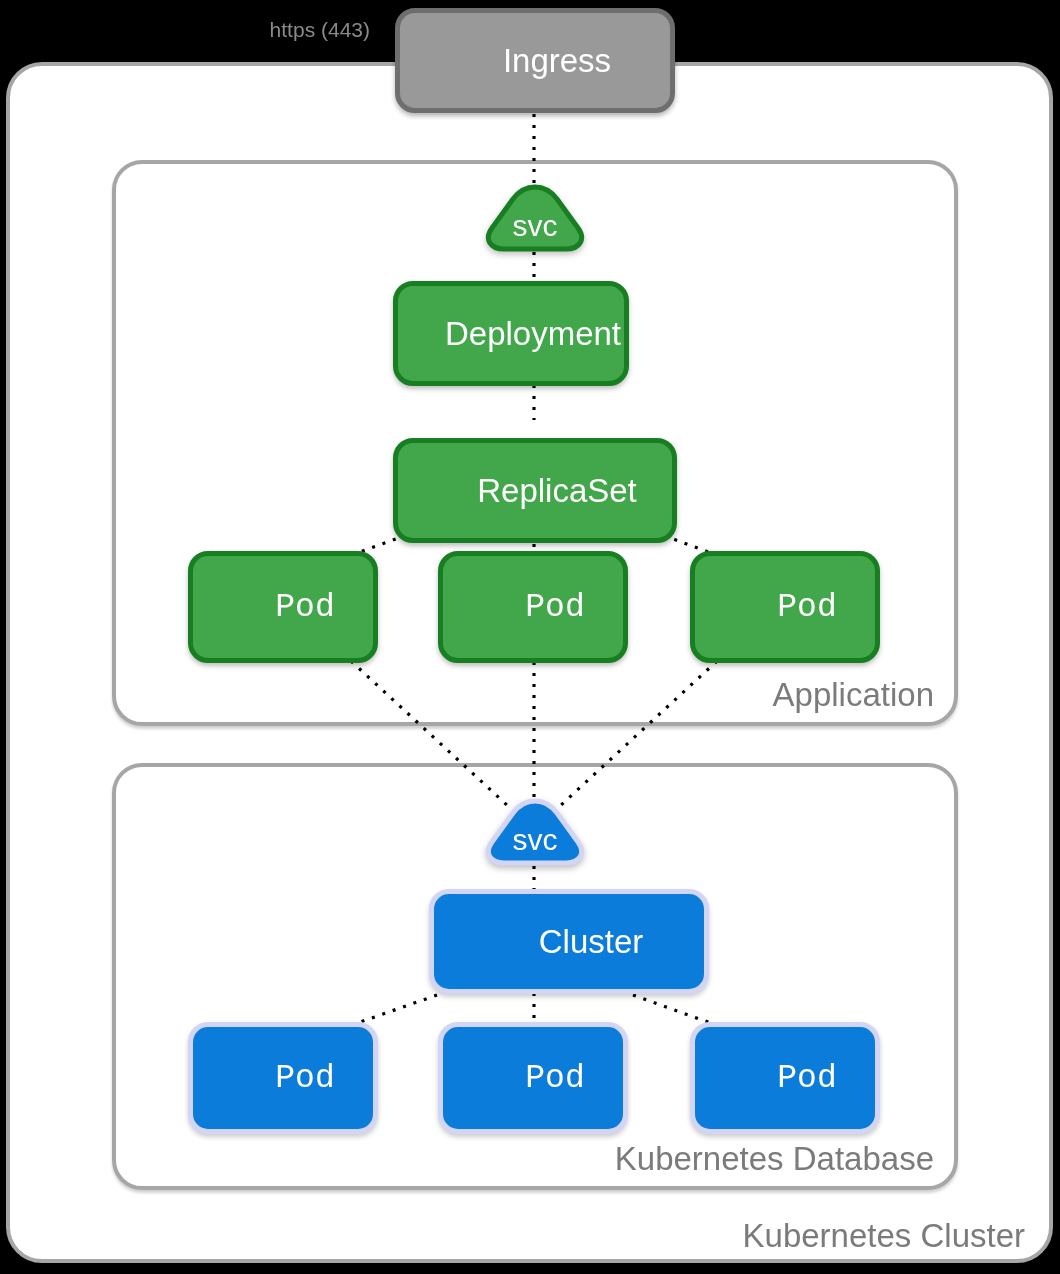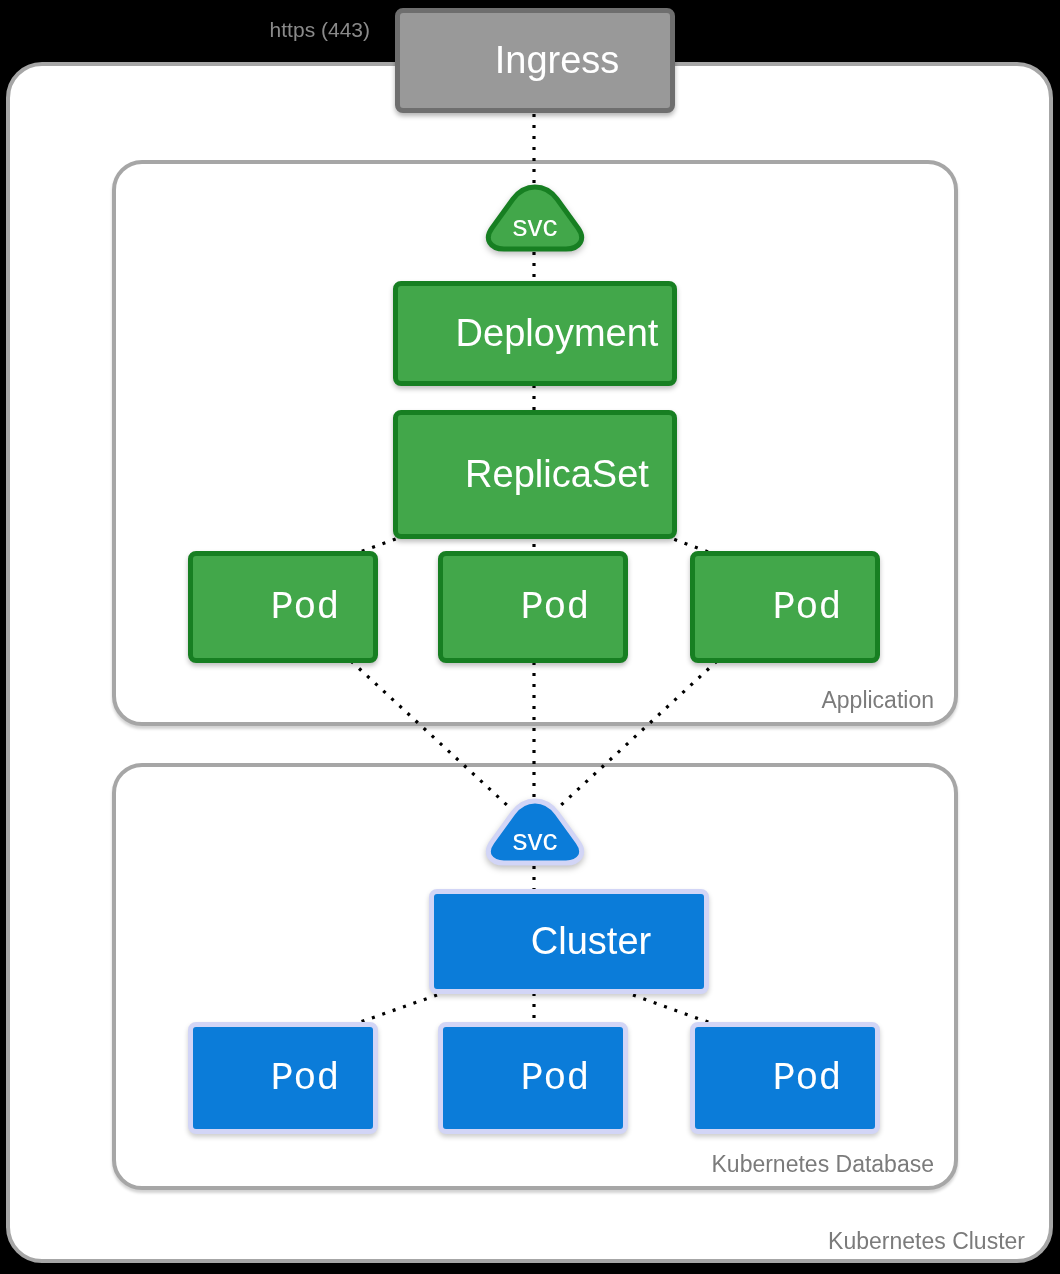--- a/index.html
+++ b/index.html
@@ -25,47 +25,47 @@
   .inner-box{
     position:absolute;background:#ffffff;
     border:4px solid var(--container-border);
     border-radius:30px;box-sizing:border-box;
     box-shadow:0 3px 3px rgba(0,0,0,.18);
   }
   .app-box{left:112px;top:160px;width:846px;height:566px;}
   .db-box{left:112px;top:763px;width:846px;height:427px;}
   .box-label{
     position:absolute;right:20px;bottom:8px;
-    font-size:23px;color:var(--label-color);white-space:nowrap;
+    font-size:33px;color:var(--label-color);white-space:nowrap;
   }
   .outer-label{right:24px;bottom:4px;}
   
   .edges{position:absolute;left:0;top:0;width:1060px;height:1274px;pointer-events:none;}
   .edges line{stroke:var(--edge-color);stroke-width:3.2;stroke-dasharray:3 8;}
   
   .node{
     position:absolute;display:flex;align-items:center;justify-content:center;
-    color:var(--node-text);font-size:38px;box-sizing:border-box;
-    border-radius:8px;white-space:nowrap;padding-left:44px;
+    color:var(--node-text);font-size:33px;box-sizing:border-box;
+    border-radius:20px;white-space:nowrap;padding-left:44px;
   }
   .node.gray{
     background:var(--gray-fill);border:5px solid var(--gray-border);
     box-shadow:0 3px 5px rgba(0,0,0,.3);
   }
   .node.green{
     background:var(--green-fill);border:5px solid var(--green-border);
     box-shadow:0 3px 5px rgba(0,0,0,.25);
   }
   .node.blue{
     background:var(--blue-fill);border:5px solid var(--blue-border);
     box-shadow:0 3px 5px rgba(0,0,0,.2);
   }
   .ingress{left:395px;top:8px;width:280px;height:105px;}
-  .deployment{left:393px;top:281px;width:284px;height:105px;}
-  .replicaset{left:393px;top:410px;width:284px;height:129px;}
+  .deployment{left:393px;top:281px;width:236px;height:105px;}
+  .replicaset{left:393px;top:438px;width:284px;height:105px;}
   .cluster-node{left:397px;top:889px;width:280px;height:105px;margin-left:32px;}
   .pod{width:190px;height:112px;font-family:Liberation Mono, monospace;}
   .pod-row-app{top:551px;}
   .pod-row-db{top:1022px;}
   .pod-c1{left:188px;}
   .pod-c2{left:438px;}
   .pod-c3{left:690px;}
   
   .svc-node{
     position:absolute;width:116px;height:72px;

